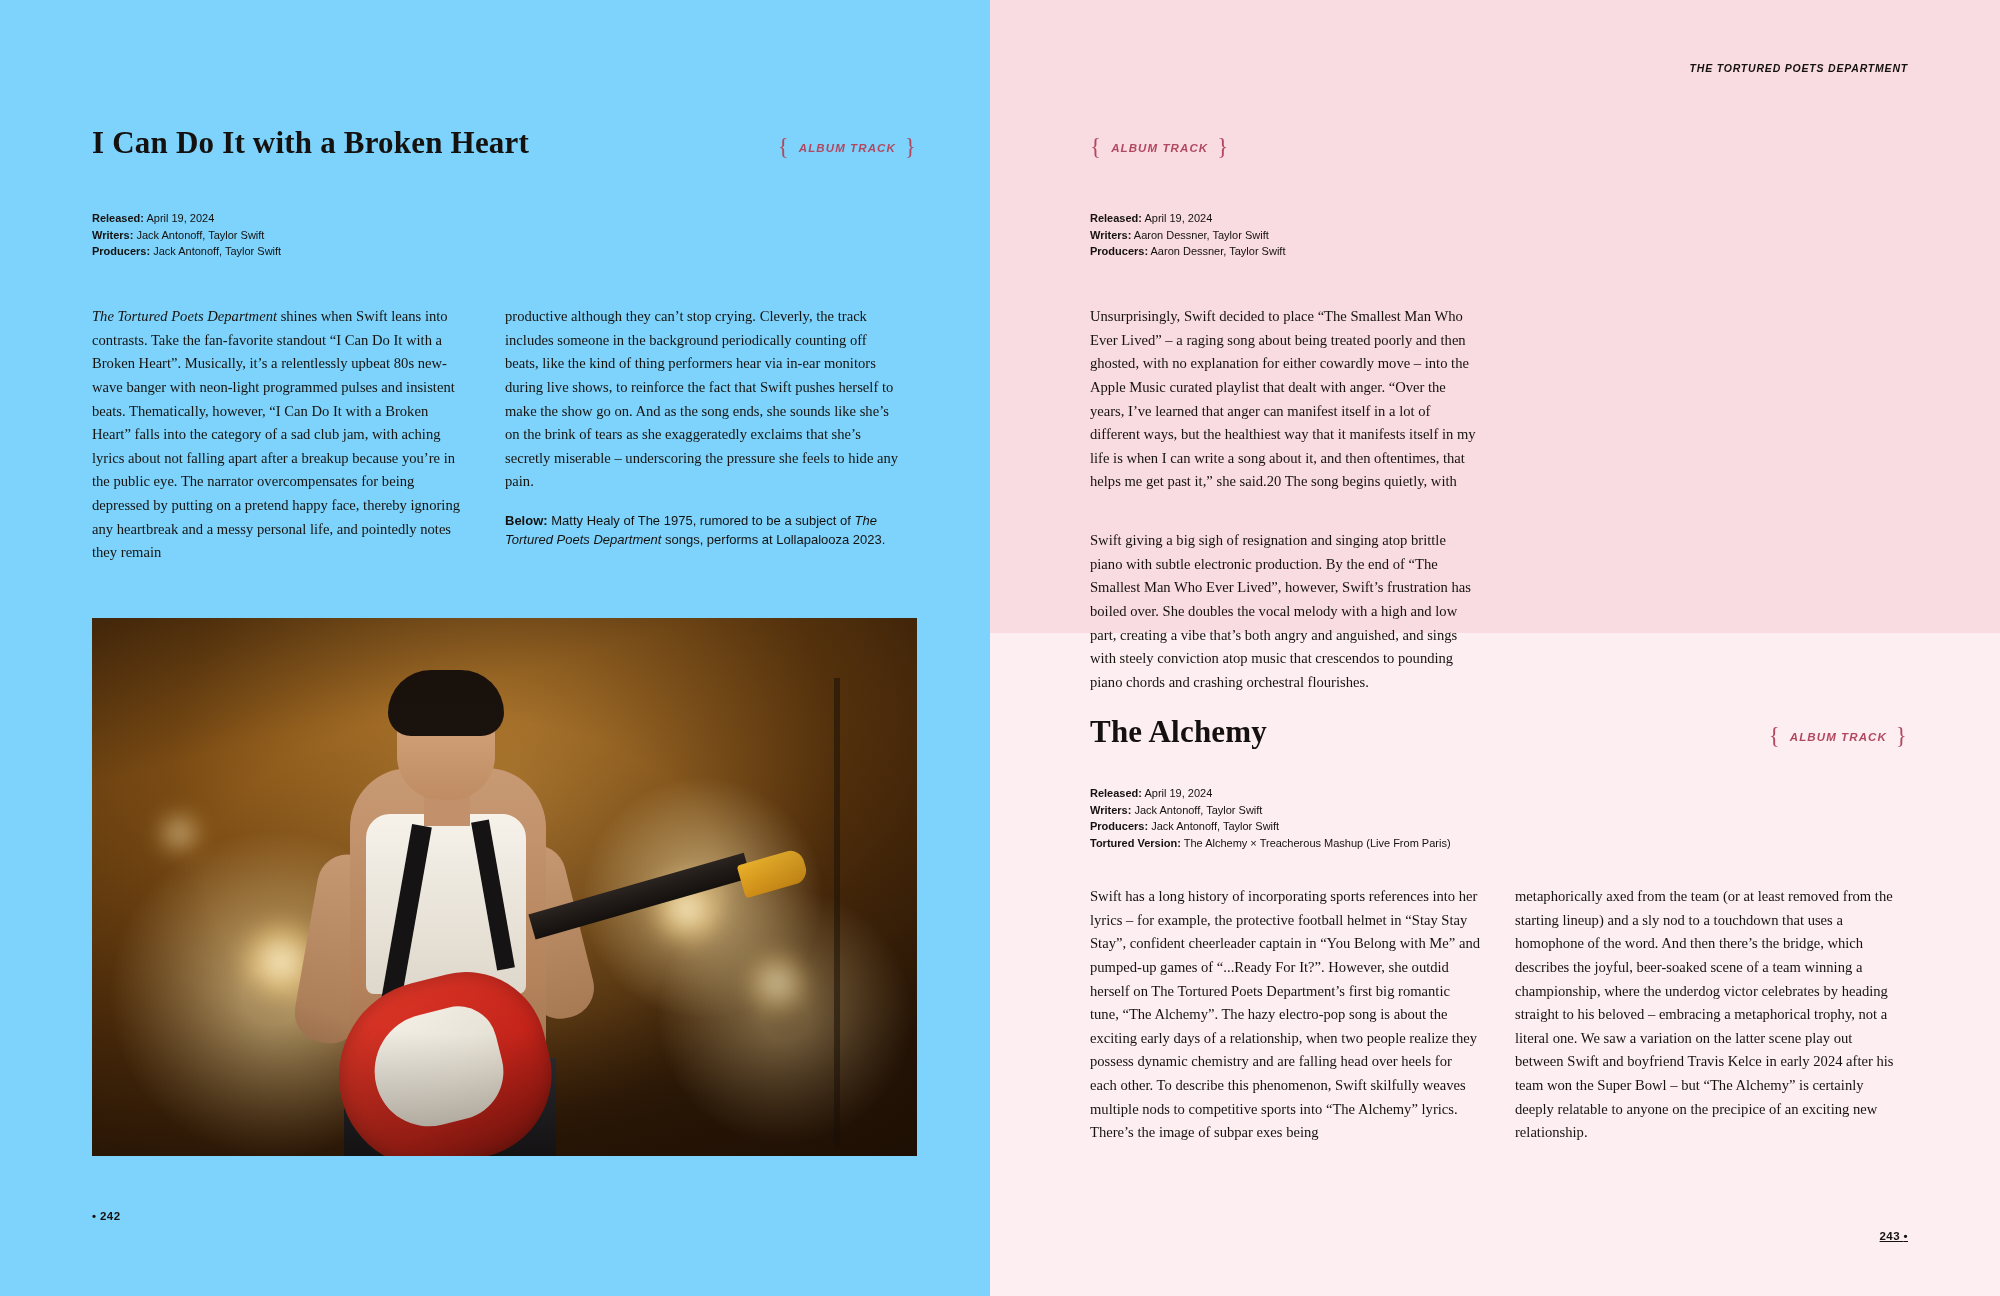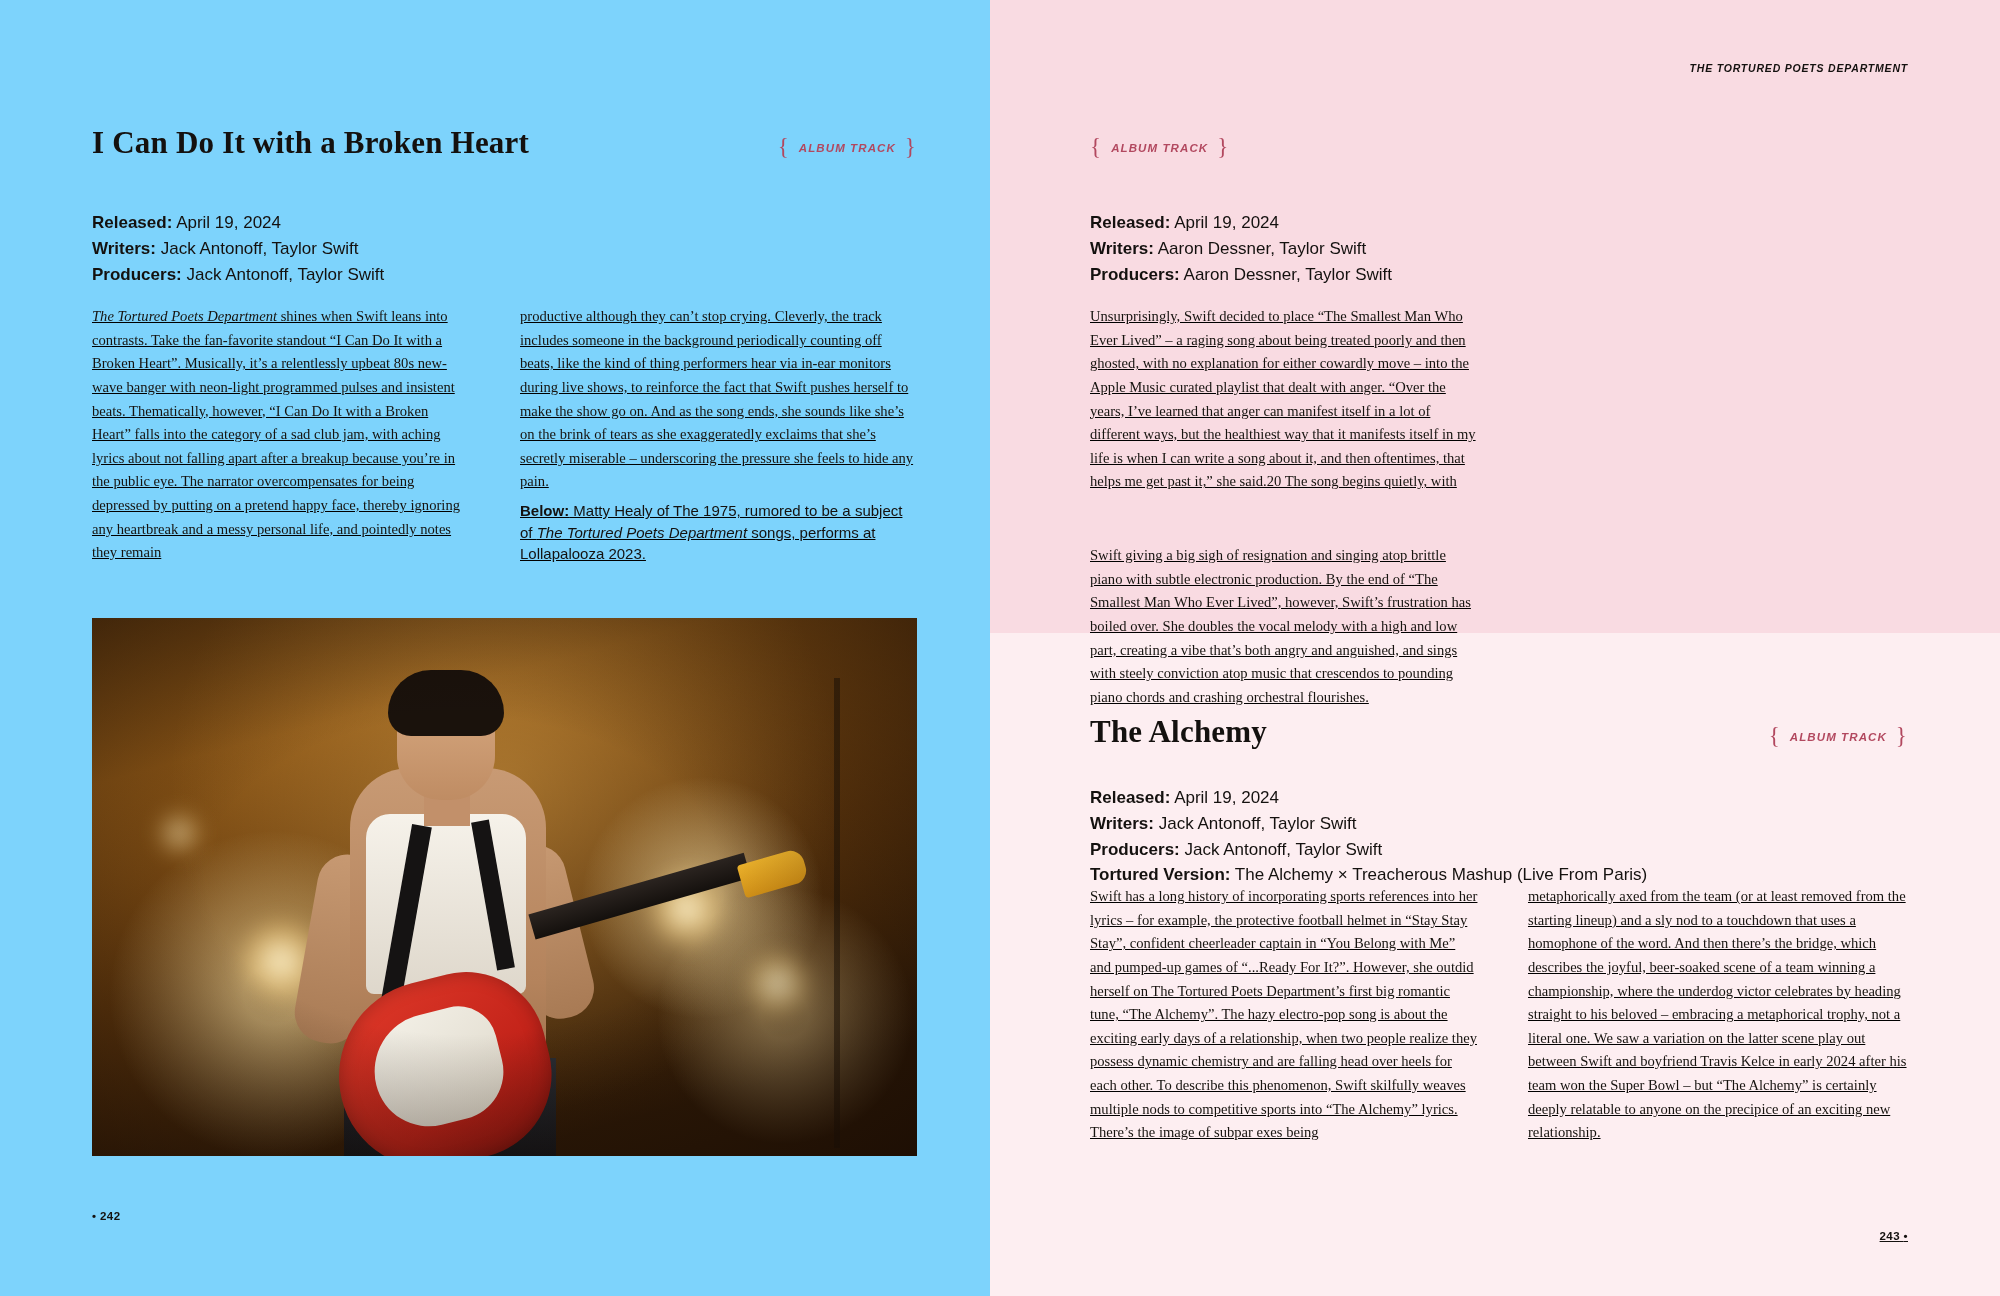--- a/index.html
+++ b/index.html
@@ -74,46 +74,45 @@
     font-family: "Liberation Serif", serif;
     font-size: 23px;
     font-style: normal;
     font-weight: normal;
     line-height: 1;
     position: relative;
     top: -1px;
   }
   .credits {
     font-family: "Liberation Sans", sans-serif;
-    font-size: 17px;
+    font-size: 11px;
     line-height: 1.52;
     color: #14110f;
   }
   .credits b { font-weight: bold; }
 
   .cols {
     display: flex;
-    gap: 50px;
-    text-decoration: underline;
+    gap: 35px;
   }
   .col {
     font-size: 14.6px;
     line-height: 1.62;
     color: #16130f;
     text-align: left;
   }
   .col p { margin: 0; }
   .col em { font-style: italic; }
 
   .caption {
     font-family: "Liberation Sans", sans-serif;
-    font-size: 15px;
+    font-size: 13px;
     line-height: 1.44;
     color: #14110f;
-    margin-top: 6px;
+    margin-top: 18px;
   }
   .caption b { font-weight: bold; }
   .caption em { font-style: italic; }
 
   .folio {
     position: absolute;
     font-family: "Liberation Sans", sans-serif;
     font-size: 11.5px;
     font-weight: bold;
     color: #14110f;

